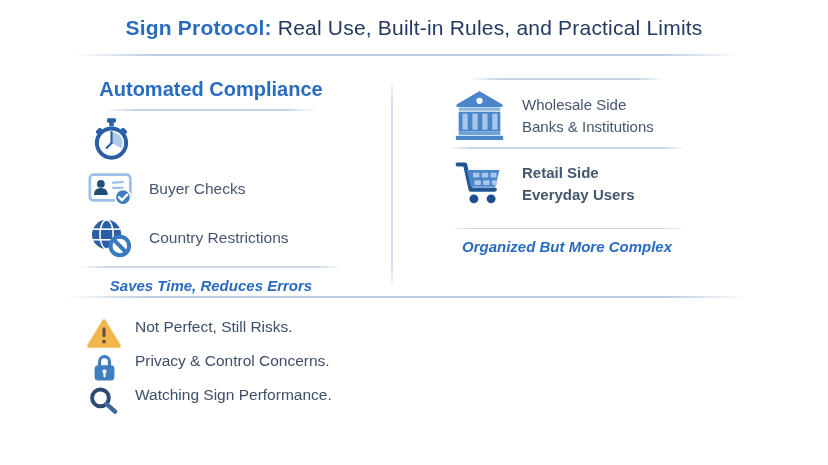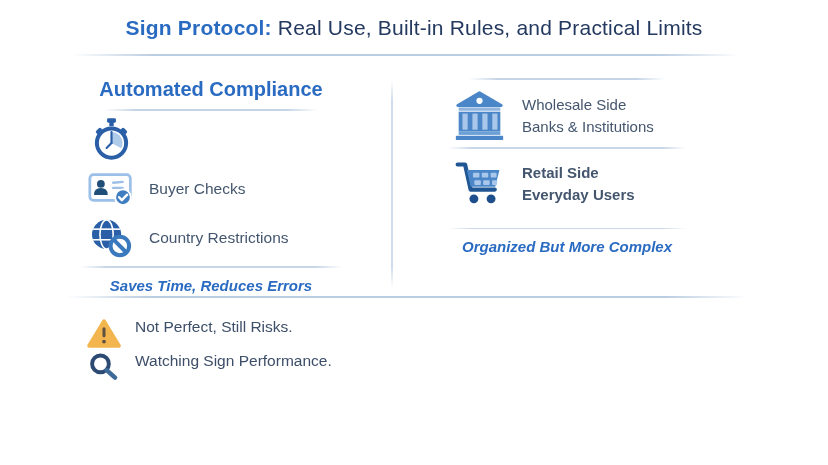--- a/index.html
+++ b/index.html
@@ -177,20 +177,31 @@
         <svg viewBox="0 0 40 36" width="34" height="31">
           <path d="M20 3.5 L37.5 32.5 L2.5 32.5 Z" fill="#f3b64f" stroke="#f3b64f" stroke-width="4.5" stroke-linejoin="round"></path>
           <rect x="18.2" y="10.5" width="3.6" height="12" rx="1.8" fill="#5f5243"></rect>
           <circle cx="20" cy="27.5" r="2.2" fill="#5f5243"></circle>
         </svg>
       </span>
       <span class="b-label">Not Perfect, Still Risks.</span>
     </div>
     <div class="b-row">
       <span class="b-icon">
+        <svg viewBox="0 0 30 34" width="27" height="31">
+          <path d="M9.5 16 V10.5 a5.5 5.5 0 0 1 11 0 V16" fill="none" stroke="#3f7fbf" stroke-width="3.6"></path>
+          <rect x="4" y="14.5" width="22" height="17" rx="4" fill="#3f7fbf"></rect>
+          <circle cx="15" cy="21.5" r="2.3" fill="#ffffff"></circle>
+          <rect x="13.8" y="22.5" width="2.4" height="5.5" rx="1.2" fill="#ffffff"></rect>
+        </svg>
+      </span>
+      <span class="b-label">Privacy &amp; Control Concerns.</span>
+    </div>
+    <div class="b-row">
+      <span class="b-icon">
         <svg viewBox="0 0 36 34" width="32" height="30">
           <circle cx="14" cy="13.5" r="9.5" fill="none" stroke="#2d4a73" stroke-width="4.4"></circle>
           <line x1="21" y1="20.5" x2="30.5" y2="29" stroke="#3e6a99" stroke-width="5.2" stroke-linecap="round"></line>
         </svg>
       </span>
       <span class="b-label">Watching Sign Performance.</span>
     </div>
   </div>
 
 </div>

